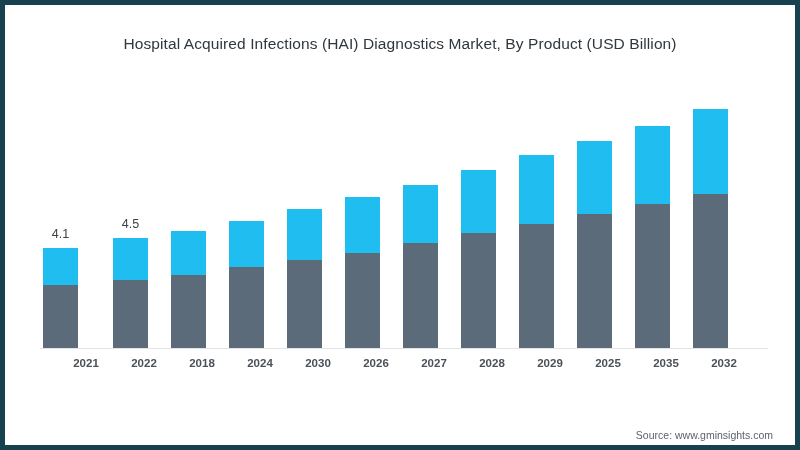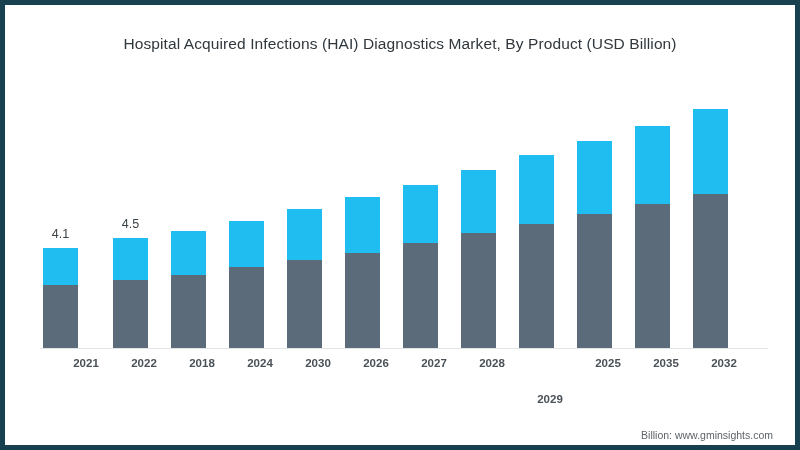--- a/index.html
+++ b/index.html
@@ -205,22 +205,22 @@
 
     <div id="x-axis">
         <div class="x-tick" style="left: 4px;">2021</div>
         <div class="x-tick" style="left: 62px;">2022</div>
         <div class="x-tick" style="left: 120px;">2018</div>
         <div class="x-tick" style="left: 178px;">2024</div>
         <div class="x-tick" style="left: 236px;">2030</div>
         <div class="x-tick" style="left: 294px;">2026</div>
         <div class="x-tick" style="left: 352px;">2027</div>
         <div class="x-tick" style="left: 410px;">2028</div>
-        <div class="x-tick" style="left: 468px; margin-top: 36px;">2029</div>
+        <div class="x-tick" style="left: 468px;">2029</div>
         <div class="x-tick" style="left: 526px;">2025</div>
         <div class="x-tick" style="left: 584px;">2035</div>
         <div class="x-tick" style="left: 642px;">2032</div>
       </div>
 
 
-    <div id="source-note">Billion: www.gminsights.com</div>
+    <div id="source-note">Source: www.gminsights.com</div>
   </div>
 </div>
 
 </body></html>

